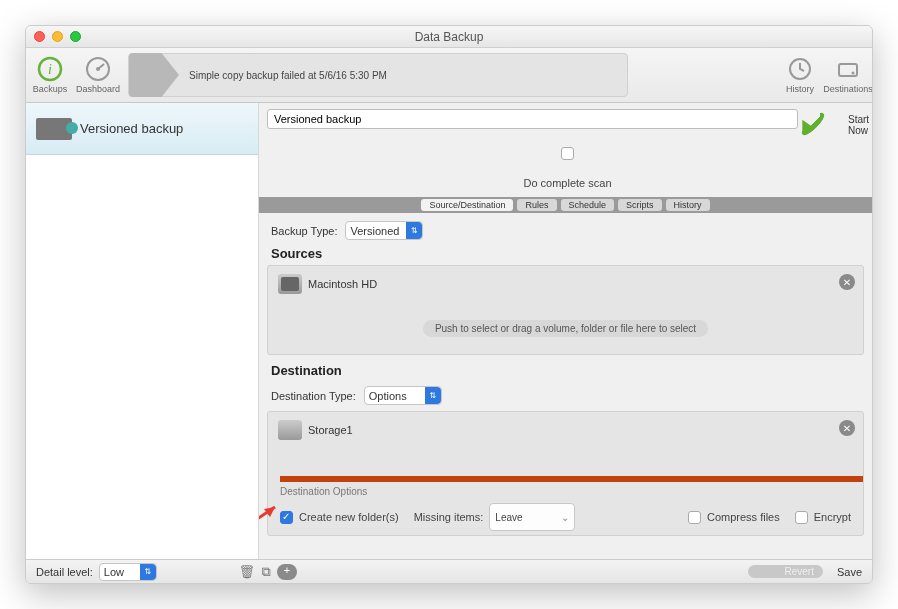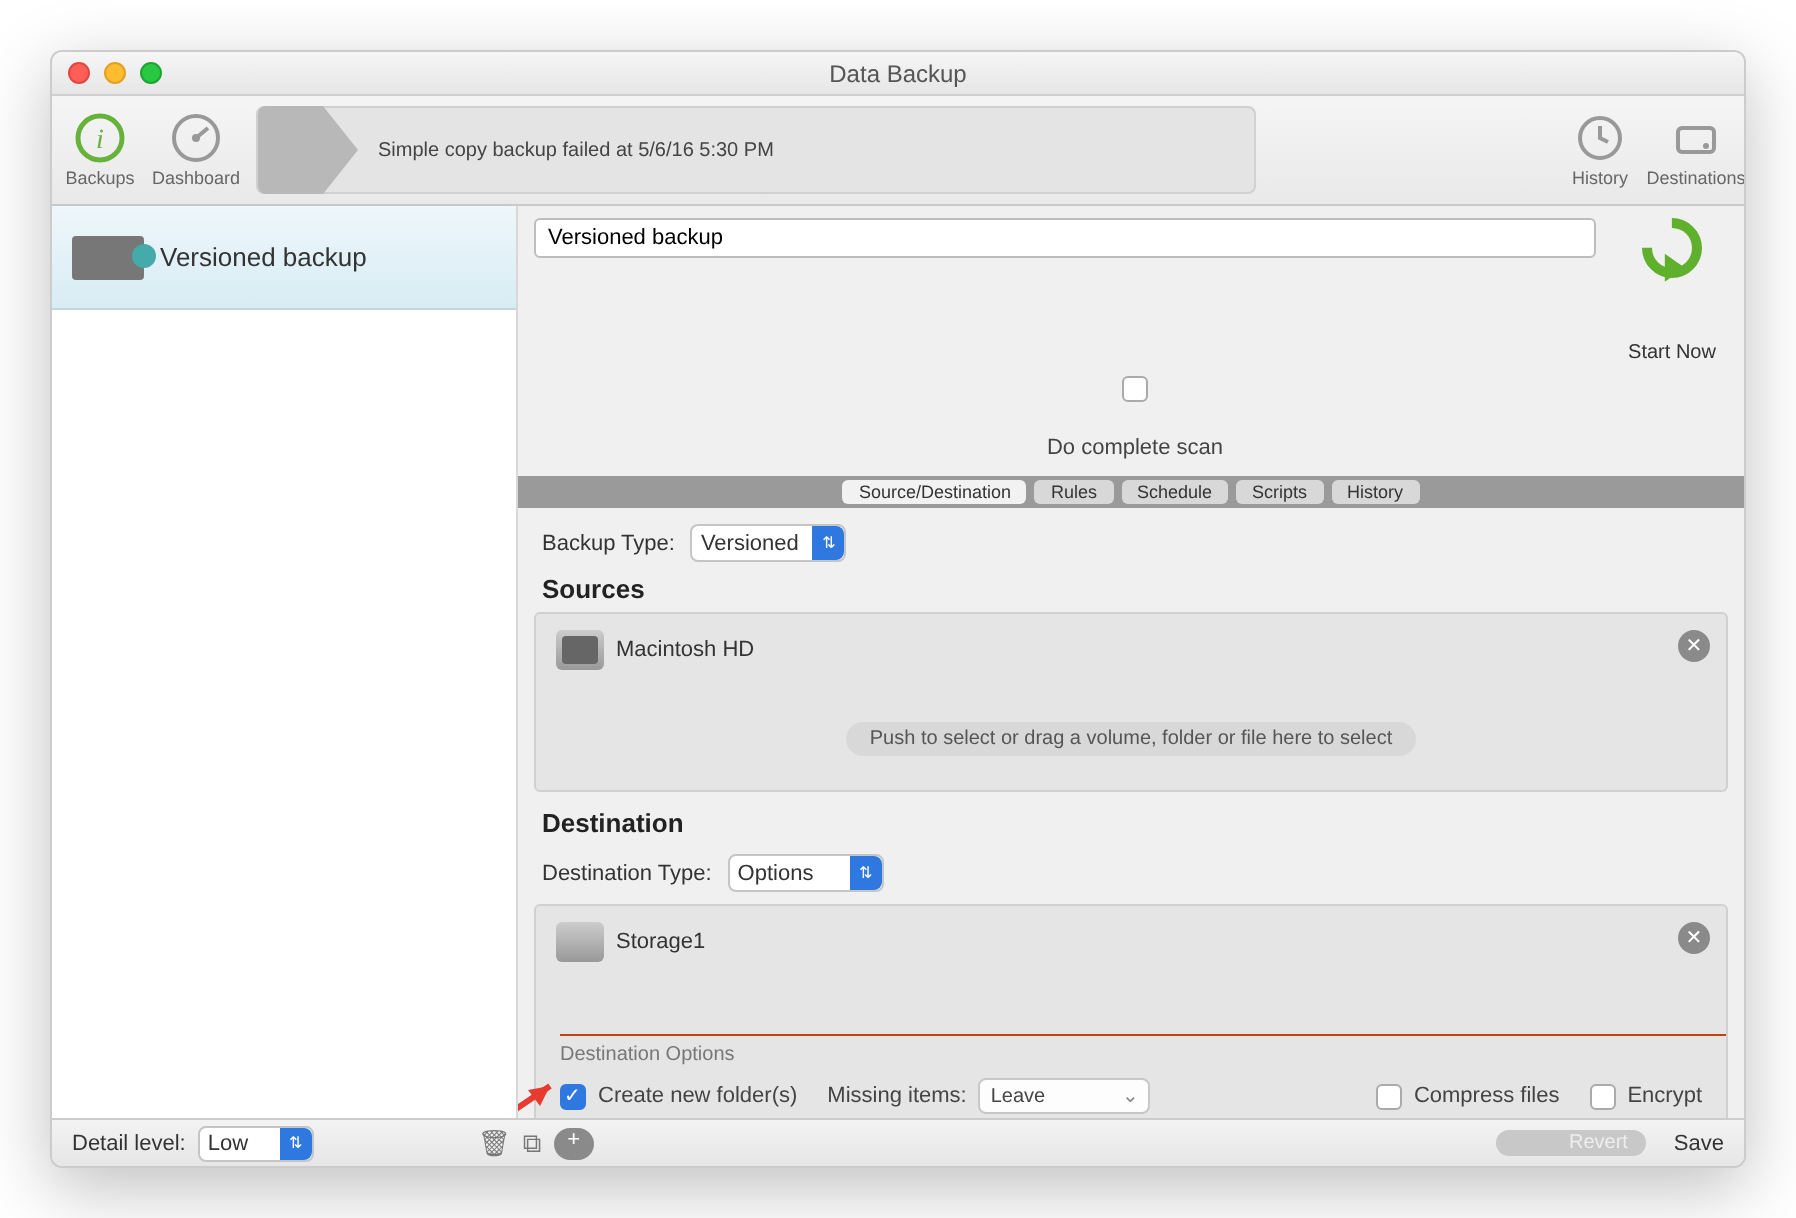--- a/index.html
+++ b/index.html
@@ -30,49 +30,49 @@
 .body { flex: 1; display: flex; overflow: hidden; }
 .sidebar { width: 233px; background: #fff; border-right: 1px solid #d8d8d8; display: flex; flex-direction: column; }
 .sb-item { height: 52px; display: flex; align-items: center; padding: 0 10px; background: linear-gradient(#eef7fb,#d8ecf4); border-bottom: 1px solid #c2d6df; font-size: 13px; color: #333; gap: 8px; }
 .sb-item-icon { width: 36px; height: 22px; background:#777; border-radius:2px; position:relative; }
 .sb-item-icon::after{content:"";position:absolute;right:-6px;top:4px;width:12px;height:12px;border-radius:50%;background:#4aa;}
 .sb-pad { flex: 1; background: #fff; }
 
 .main { flex: 1; background: #f0f0f0; overflow-y: auto; padding: 6px 8px 0 8px; }
 .name-row { display: flex; align-items: flex-start; gap: 10px; margin-bottom: 6px; }
 .name-input { flex: 1; height: 20px; border: 1px solid #bdbdbd; border-radius: 3px; background: #fff; padding: 0 6px; font-size: 11px; }
-.startnow { width: 56px; display: flex; flex-direction: column; align-items: center; font-size: 10px; color: #333; gap: 30px; }
+.startnow { width: 56px; display: flex; align-items: center; font-size: 10px; color: #333; gap: 30px; }
 .startnow .ring { width: 30px; height: 30px; border: 5px solid #5fb02c; border-left-color: transparent; border-radius: 50%; transform: rotate(45deg); position: relative; margin-bottom:2px;}
 .startnow .ring::after{content:"";position:absolute;right:-3px;bottom:-3px;width:0;height:0;border-top:7px solid transparent;border-bottom:7px solid transparent;border-left:10px solid #5fb02c;transform:rotate(-45deg);}
 .check-row { display: flex; align-items: center; gap: 17px; font-size: 11px; color: #444; margin-left: 4px; margin-bottom: 8px; flex-direction: column; }
 
 .tabstrip { height: 16px; background: #9a9a9a; display: flex; align-items: center; justify-content: center; gap: 4px; margin: 0 -8px; }
 .tab { background: #d8d8d8; border-radius: 3px; padding: 1px 8px; font-size: 9px; color: #333; }
 .tab.active { background: #f2f2f2; }
 
 .row-inline { display: flex; align-items: center; gap: 8px; font-size: 11px; margin: 8px 0 6px 4px; }
 .mac-select { height: 19px; border: 1px solid #c5c5c5; border-radius: 4px; background: #fff; font-size: 11px; padding: 0 4px; display: flex; align-items: center; position: relative; width: 78px; }
 .mac-select .caret { position: absolute; right: 0; top: 0; width: 16px; height: 100%; background: #2f78e0; border-radius: 0 4px 4px 0; display:flex; align-items:center; justify-content:center; color:#fff; font-size:8px; }
 .section-h { font-weight: bold; font-size: 13px; color: #222; margin: 4px 0 4px 4px; }
 .srcbox { background: #e5e5e5; border: 1px solid #d0d0d0; border-radius: 3px; margin: 0 0 8px 0; }
 .srcrow { display: flex; align-items: center; padding: 8px 10px; position: relative; }
 .volicon { width: 24px; height: 20px; background: linear-gradient(#ccc,#999); border-radius: 3px; margin-right: 6px; position: relative; }
 .volicon.hdd::after{content:"";position:absolute;inset:3px;background:#666;border-radius:2px;}
 .del-btn { position: absolute; right: 8px; top: 8px; width: 16px; height: 16px; border-radius: 50%; background: #8a8a8a; color: #fff; font-size: 10px; display:flex;align-items:center;justify-content:center; }
 .dropzone { text-align: center; padding: 20px 0; }
 .dropzone span { background: #d8d8d8; border-radius: 10px; padding: 3px 12px; font-size: 10px; color: #555; }
 
-.fieldset-label { font-size: 10px; color: #777; margin: 10px 0 6px 12px; border-top: 1px solid #c2410c; padding-top: 4px; }
+.fieldset-label { font-size: 10px; color: #777; margin: 10px 0 6px 12px; border-top: 6px solid #c2410c; padding-top: 4px; }
 .opts { display: flex; justify-content: space-between; padding: 0 12px; }
 .opts-col { display: flex; flex-direction: row; gap: 15px; }
 .opt-row { display: flex; align-items: center; gap: 6px; font-size: 11px; color: #444; }
 .mac-cb { width: 13px; height: 13px; border: 1px solid #aaa; border-radius: 3px; background: #fff; flex-shrink:0; }
 .mac-cb.checked { background: #2f78e0; border-color:#2f78e0; position:relative; }
 .mac-cb.checked::after { content:"✓"; color:#fff; font-size:10px; position:absolute; left:1px; top:-1px; }
-.thin-select { height: 18px; width: 86px; border: 1px solid #c8c8c8; border-radius: 4px; background:#fdfdfd; font-size:10px; display:flex; align-items:center; padding:0 5px; position:relative;}
+.thin-select { height: 28px; width: 86px; border: 1px solid #c8c8c8; border-radius: 4px; background:#fdfdfd; font-size:10px; display:flex; align-items:center; padding:0 5px; position:relative;}
 .thin-select::after{content:"⌄"; position:absolute; right:5px; color:#888;}
 
 .arrow-annot { position: absolute; width: 60px; height: 40px; pointer-events:none; }
 .arrow-annot svg { width:100%; height:100%; }
 
 
 .footer { height: 24px; background: linear-gradient(#f3f3f3,#e6e6e6); border-top: 1px solid #ccc; display:flex; align-items:center; padding: 0 10px; font-size: 11px; gap: 6px;}
 .footer .spacer{flex:1;}
 .footer .pill { background:#9a9a9a; color:#fff; border-radius:9px; padding:1px 9px; font-size:10px;}
 .footer .pill.disabled{background:#c8c8c8;color:#eee;padding-left:36px;}

